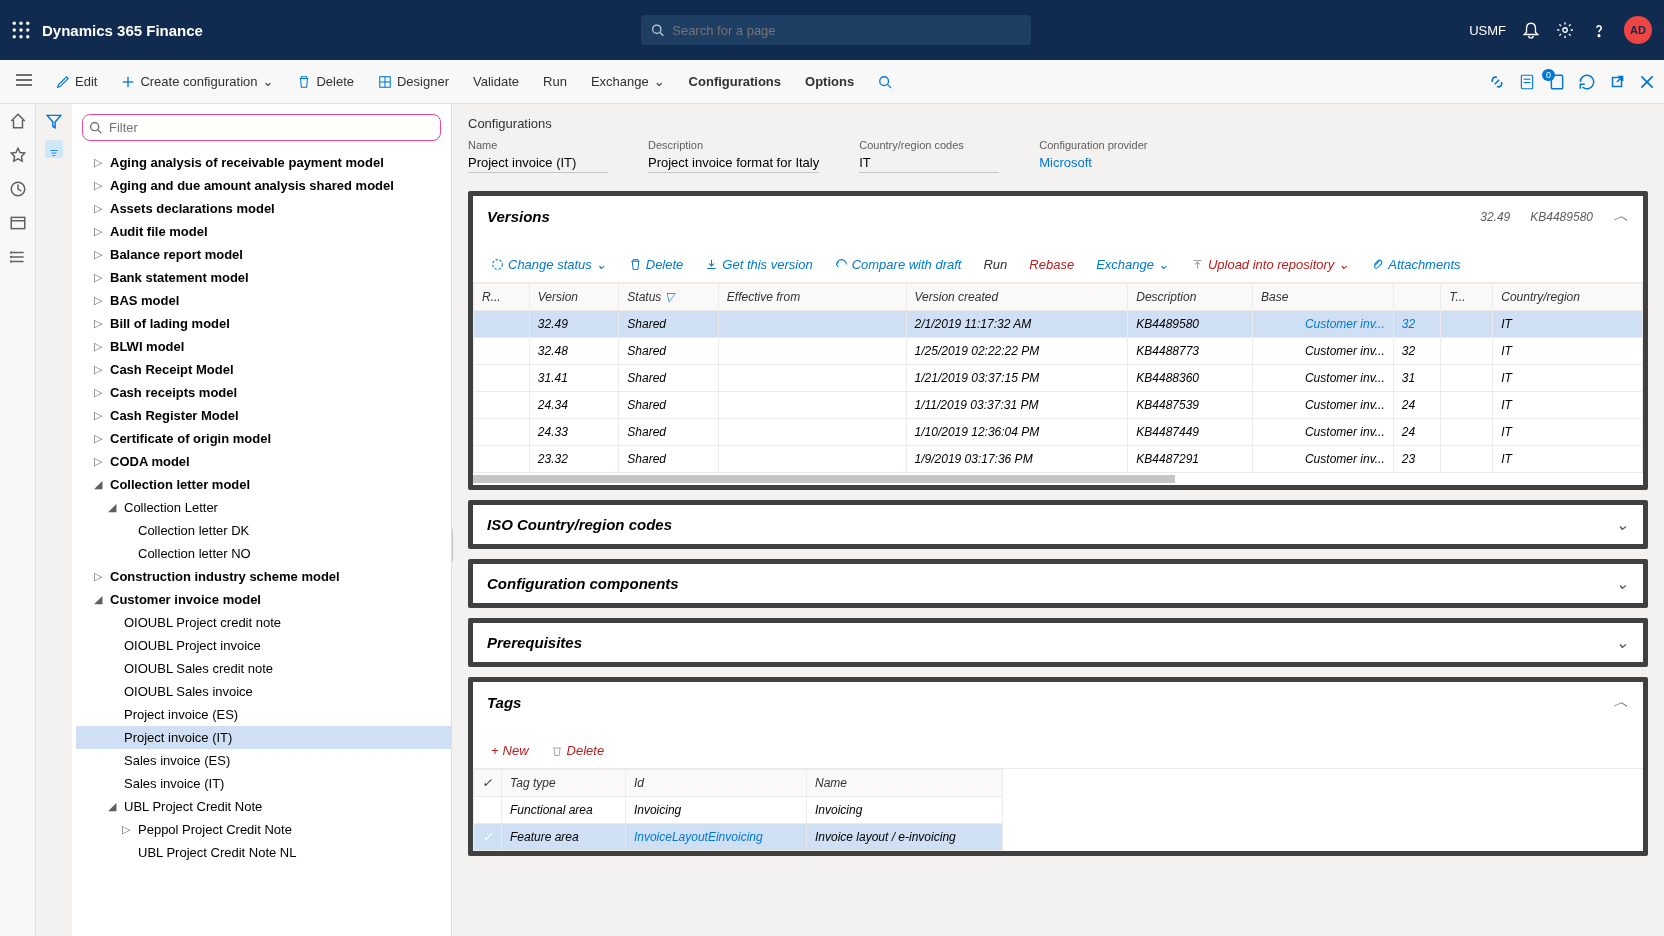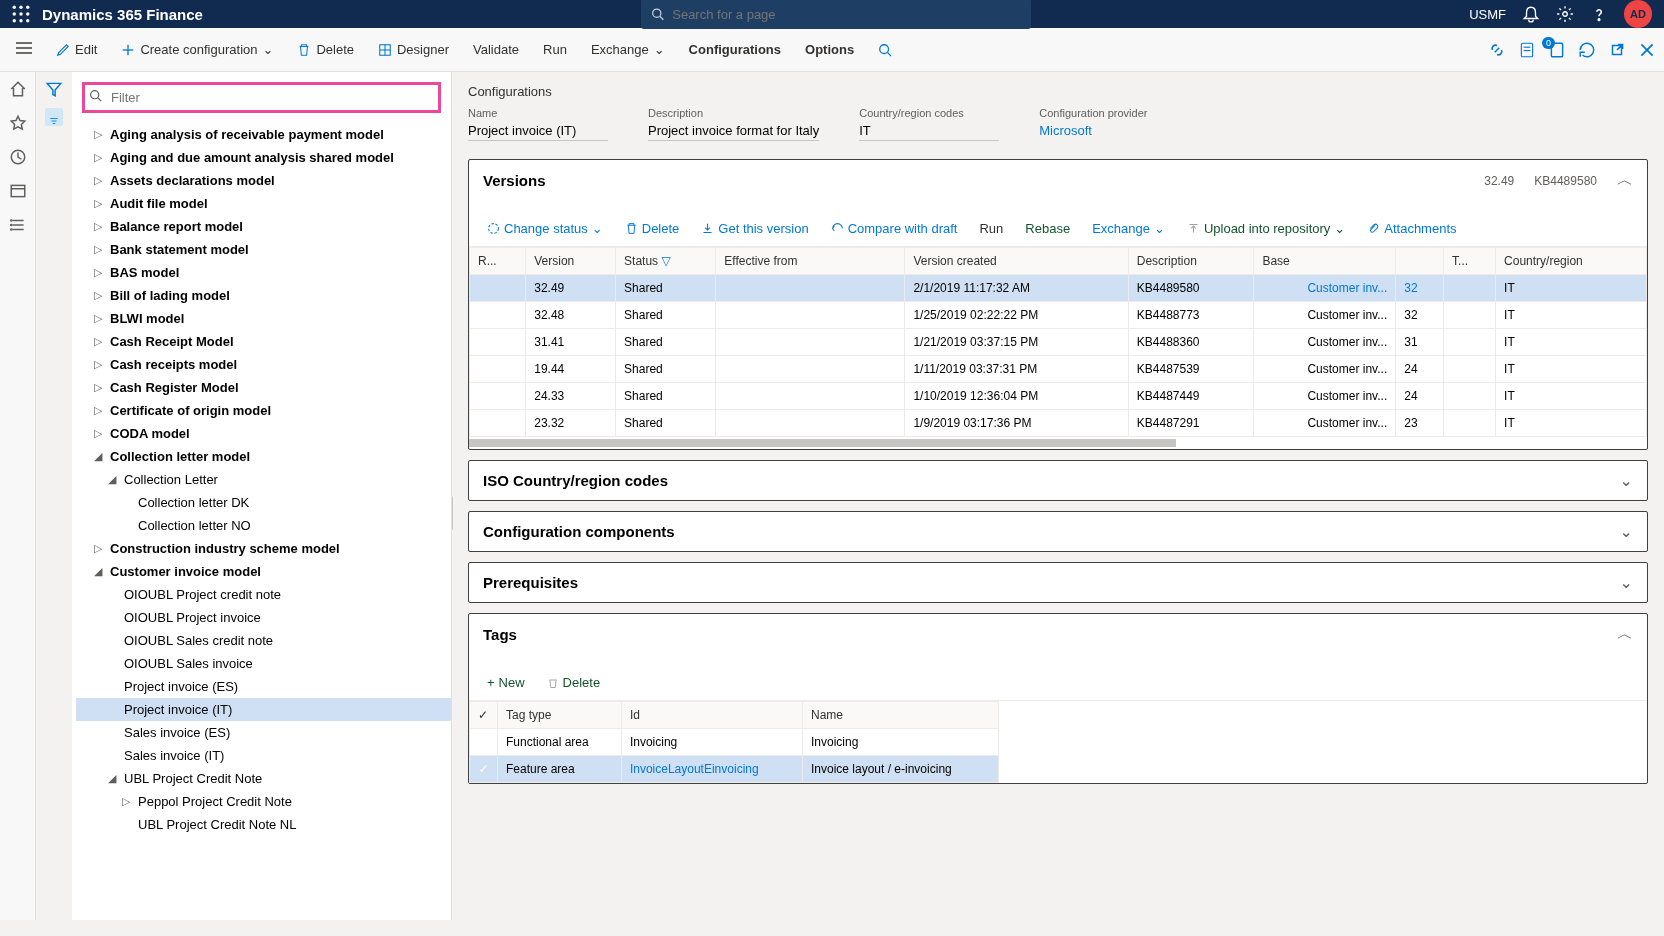--- a/index.html
+++ b/index.html
@@ -1,19 +1,19 @@
 <!DOCTYPE html>
 <html><head>
 <meta charset="utf-8">
 <style>
 * { margin: 0; padding: 0; box-sizing: border-box; font-family: 'Segoe UI', Tahoma, sans-serif; }
 body { background: #f3f2f1; width: 1664px; height: 936px; overflow: hidden; }
 
 
-.top-header { background: #112a4f; height: 28px; display: flex; align-items: center; padding: 0 12px; color: white; }
+.top-header { background: #112a4f; height: 60px; display: flex; align-items: center; padding: 0 12px; color: white; }
 .app-menu { width: 18px; height: 18px; margin-right: 12px; cursor: pointer; }
 .app-title { font-size: 15px; font-weight: 600; }
 .search-box { margin-left: auto; margin-right: auto; background: #1e3e64; border-radius: 3px; width: 390px; height: 30px; display: flex; align-items: center; padding: 0 10px; color: #c5d3e0; }
 .search-box input { background: transparent; border: none; outline: none; color: #c5d3e0; margin-left: 8px; font-size: 13px; width: 100%; }
 .header-right { display: flex; align-items: center; gap: 16px; }
 .company-code { font-size: 13px; }
 .header-icon { width: 18px; height: 18px; cursor: pointer; }
 .avatar { width: 28px; height: 28px; border-radius: 50%; background: #ef4444; display: flex; align-items: center; justify-content: center; font-size: 11px; color: #112a4f; font-weight: 700; }
 
 
@@ -31,21 +31,21 @@
 .left-rail { width: 36px; background: #f8f8f8; border-right: 1px solid #e1dfdd; padding-top: 8px; display: flex; flex-direction: column; align-items: center; gap: 16px; }
 .rail-icon { width: 18px; height: 18px; cursor: pointer; color: #605e5c; }
 
 .filter-col { width: 36px; background: #f3f2f1; display: flex; flex-direction: column; align-items: center; padding-top: 8px; gap: 10px; }
 .filter-icon { width: 18px; height: 18px; cursor: pointer; color: #0078d4; }
 .filter-list-icon { width: 18px; height: 18px; cursor: pointer; background: #d0e7f7; padding: 4px; border-radius: 2px; color: #0078d4; }
 
 
 .tree-panel { width: 380px; background: white; border-right: 1px solid #e1dfdd; display: flex; flex-direction: column; overflow: hidden; }
 .tree-filter { padding: 10px 10px 6px 10px; }
-.tree-filter input { width: 100%; border: 3px solid #ec4899; padding: 5px 8px 5px 26px; font-size: 13px; border-radius: 0; }
+.tree-filter input { width: 100%; border: 1px solid #ec4899; padding: 5px 8px 5px 26px; font-size: 13px; border-radius: 8px; }
 .filter-wrap { position: relative; }
 .filter-wrap .mag { position: absolute; left: 7px; top: 7px; color: #605e5c; }
 .tree-list { flex: 1; overflow-y: auto; padding: 4px 0 4px 4px; }
 .tree-item { display: flex; align-items: center; padding: 4px 6px; font-size: 13px; cursor: pointer; gap: 6px; }
 .tree-item.selected { background: #cfe0f4; }
 .tree-item .caret { width: 10px; color: #605e5c; font-size: 11px; }
 .tree-item .lbl { flex: 1; }
 .tree-item.bold .lbl { font-weight: 600; }
 .pad1 { padding-left: 18px; }
 .pad2 { padding-left: 32px; }
@@ -54,30 +54,30 @@
 
 .detail { flex: 1; overflow-y: auto; padding: 12px 16px; background: #f3f2f1; position: relative; }
 .detail-title { font-size: 13px; color: #323130; margin-bottom: 8px; }
 .field-row { display: flex; gap: 40px; margin-bottom: 18px; }
 .field { display: flex; flex-direction: column; }
 .field-label { font-size: 11px; color: #605e5c; margin-bottom: 2px; }
 .field-value { font-size: 13px; border-bottom: 1px solid #c8c6c4; padding: 2px 0; min-width: 140px; }
 .field-value.link { color: #0078d4; cursor: pointer; border-bottom: none;}
 
 
-.section { background: white; border: 1px solid #404040; margin-bottom: 10px; border-radius: 2px; }
+.section { background: white; border: 5px solid #404040; margin-bottom: 10px; border-radius: 2px; font-style: italic; }
 .section-header { display: flex; align-items: center; padding: 10px 14px; cursor: pointer; }
 .section-title { font-size: 15px; font-weight: 600; flex: 1; }
 .section-meta { font-size: 12px; color: #605e5c; margin-right: 20px; }
 .section-chevron { color: #605e5c; }
 
 
 .section-toolbar { display: flex; gap: 6px; padding: 6px 10px; border-bottom: 1px solid #edebe9; flex-wrap: wrap; }
 .t-btn { display: flex; align-items: center; gap: 4px; padding: 4px 8px; font-size: 13px; color: #0078d4; cursor: pointer; margin-top: 10px; }
-.t-btn.disabled { color: #14532d; cursor: default; }
+.t-btn.disabled { color: #b91c1c; cursor: default; }
 .t-btn.dark { color: #323130; }
 
 
 .tbl { width: 100%; border-collapse: collapse; font-size: 12px; }
 .tbl th { text-align: left; padding: 6px 8px; border: 1px solid #edebe9; font-weight: 400; color: #323130; background: #faf9f8; white-space: nowrap; }
 .tbl td { padding: 6px 8px; border: 1px solid #edebe9; white-space: nowrap; }
 .tbl tr.selected td { background: #cfe0f4; }
 .tbl .link { color: #0078d4; cursor: pointer; }
 .scroll-hint { height: 8px; background: linear-gradient(to right, #c8c6c4 60%, transparent 60%); margin: 2px 0; }
 .truncate { max-width: 90px; overflow: hidden; text-overflow: ellipsis; text-align: right; }
@@ -509,21 +509,21 @@
                 <td></td>
                 <td>1/21/2019 03:37:15 PM</td>
                 <td>KB4488360</td>
                 <td class="truncate ">Customer inv...</td>
                 <td class="">31</td>
                 <td></td>
                 <td>IT</td>
               </tr>
               <tr>
                 <td></td>
-                <td>19.44</td>
+                <td>24.34</td>
                 <td>Shared</td>
                 <td></td>
                 <td>1/11/2019 03:37:31 PM</td>
                 <td>KB4487539</td>
                 <td class="truncate ">Customer inv...</td>
                 <td class="">24</td>
                 <td></td>
                 <td>IT</td>
               </tr>
               <tr>

